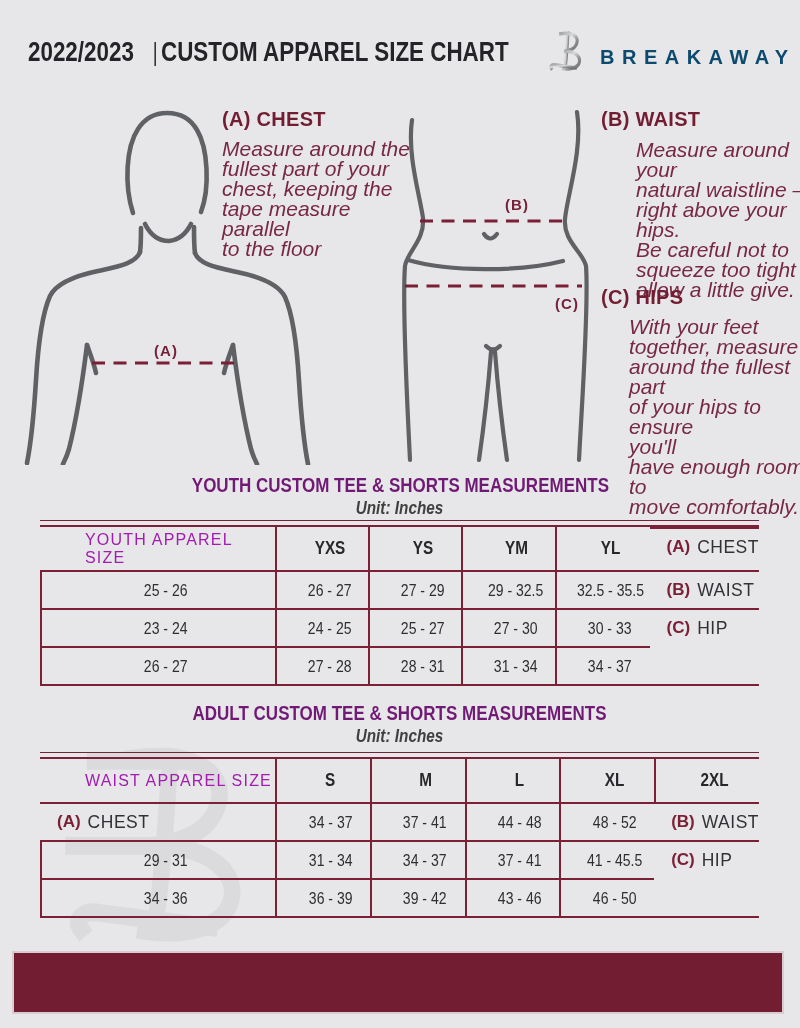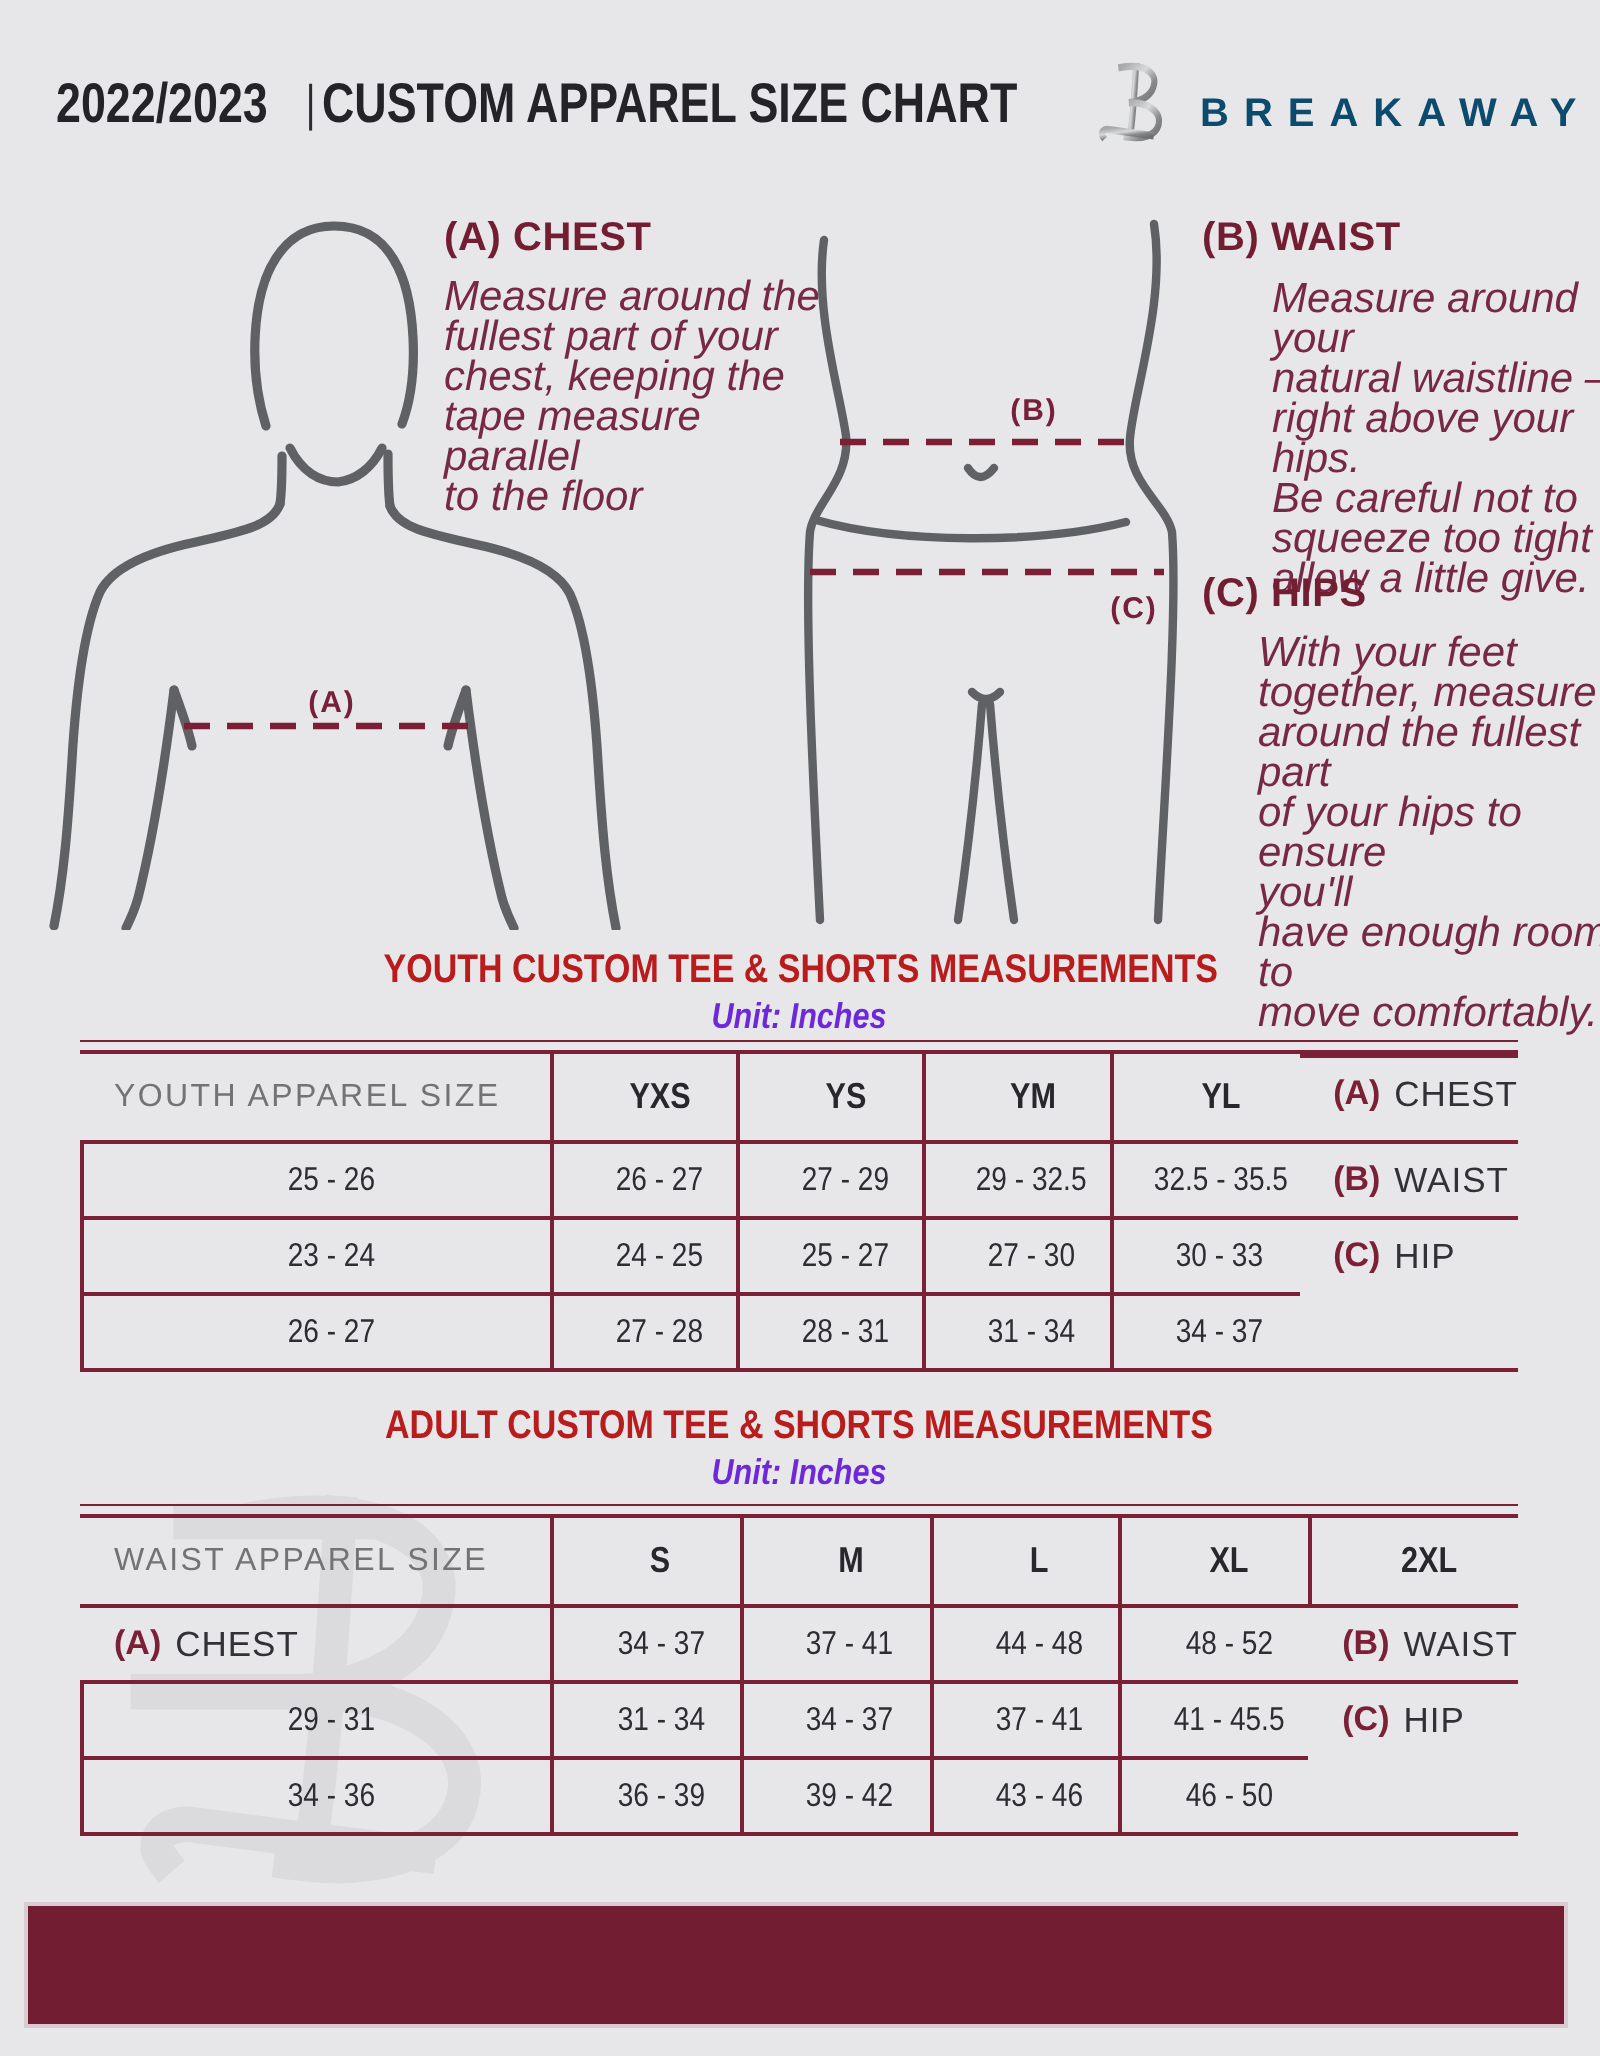--- a/index.html
+++ b/index.html
@@ -26,33 +26,33 @@
   .hdr-title{left:28px;top:36px;font-weight:bold;font-size:28px;color:#242428;white-space:nowrap;display:flex;align-items:center;}
   .hdr-divider{font-weight:400;font-size:25px;margin:0 2px 0 -8px;transform:scaleX(0.75);display:inline-block;color:#2c2c30;}
   .brand{left:546px;top:27px;display:flex;align-items:center;}
   .brand-name{margin-left:14px;font-weight:bold;font-size:20px;letter-spacing:7.5px;color:#0c4a6e;margin-top:14px;}
 
   
   .inst-h{font-weight:800;font-size:20px;color:var(--mhead);letter-spacing:0.3px;}
   .inst-b{font-style:italic;font-weight:500;font-size:21px;line-height:20px;color:var(--mtext);white-space:pre-line;}
 
   
-  .sec-title{left:0;width:800px;text-align:center;font-weight:bold;font-size:20px;color:#b91c1c;}
-  .sec-sub{left:0;width:800px;text-align:center;font-style:italic;font-weight:600;font-size:18px;color:#6d28d9;}
+  .sec-title{left:0;width:800px;text-align:center;font-weight:bold;font-size:20px;color:#701a75;}
+  .sec-sub{left:0;width:800px;text-align:center;font-style:italic;font-weight:600;font-size:18px;color:#404040;}
 
   
   .tbl{left:40px;width:719px;}
   .rule-thin{height:0;border-top:1.5px solid var(--line);margin-bottom:4px;}
   .grid{display:grid;grid-template-columns:235px 1fr 1fr 1fr 1fr 1fr;border-top:2px solid var(--line);border-bottom:2.5px solid var(--line);}
   .c{display:flex;align-items:center;justify-content:center;height:38px;box-sizing:border-box;padding-left:14px;}
   .h{height:43px;}
   .l{justify-content:flex-start;padding-left:17px;}
   .v{border-left:2px solid var(--line);}
   .b{border-top:2px solid var(--line);}
-  .corner{font-size:16px;letter-spacing:1.2px;color:#737373;}
+  .corner{font-size:16px;letter-spacing:1.2px;color:#a21caf;margin-left:28px;}
   .size-h{font-weight:bold;font-size:18px;color:#28282c;}
   .val{font-size:16.5px;color:#2e2e32;}
   .pfx{font-weight:800;font-size:17px;color:var(--line);margin-right:7px;}
   .rlbl{font-size:17.5px;color:#323236;letter-spacing:0.5px;}
 
   
   .footer{left:12px;top:951px;width:772px;height:63px;background:var(--maroon);
     border:2px solid #d9ccd1;box-sizing:border-box;}
 
   svg{display:block;}

